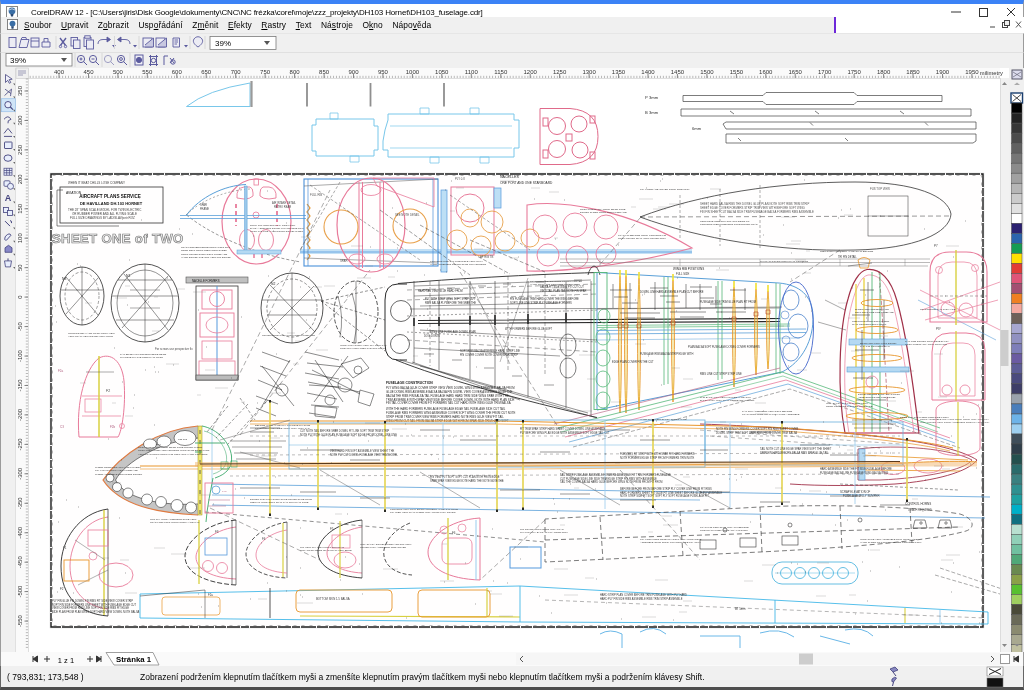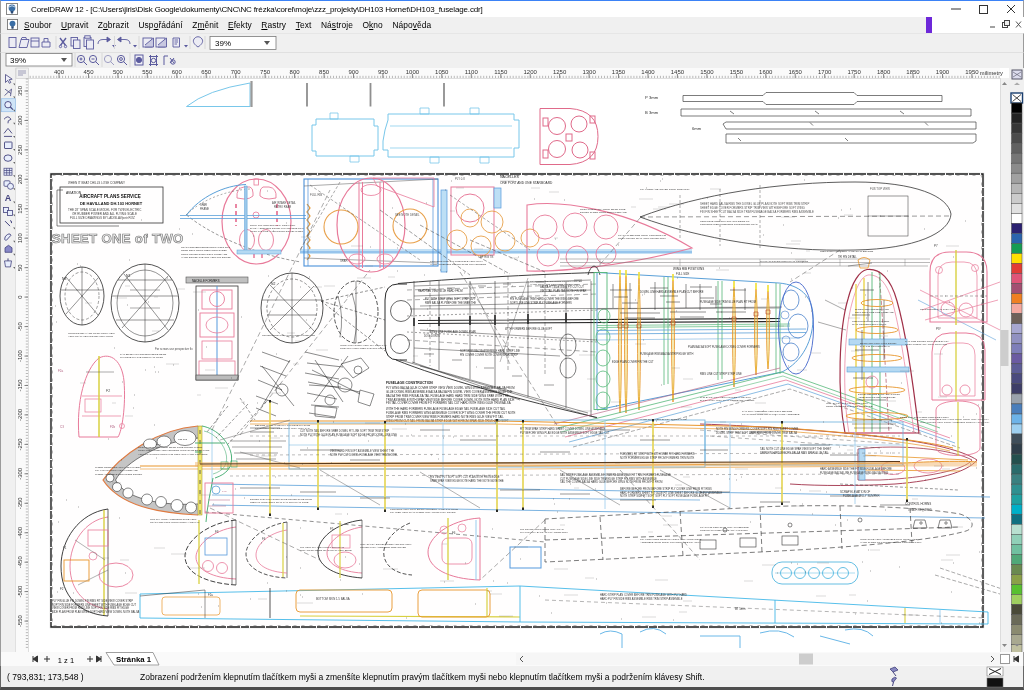--- a/index.html
+++ b/index.html
@@ -1,34 +1,34 @@
 <!DOCTYPE html>
 <html><head><meta charset="utf-8"><style>
 *{margin:0;padding:0;box-sizing:border-box;}
 body{width:1024px;height:690px;font-family:"Liberation Sans",sans-serif;position:relative;overflow:hidden;background:#fff;}
 .abs{position:absolute;}
 .tb{background:#f0f0f0;}
 </style></head><body>
 
-<div class="abs" style="left:0;top:0;width:1024px;height:17px;background:#fff;border-top:1px solid #3b82f6;border-left:1px solid #9b9b9b;border-right:1px solid #9b9b9b;">
+<div class="abs" style="left:0;top:0;width:1024px;height:17px;background:#fff;border-top:4px solid #3b82f6;border-left:1px solid #9b9b9b;border-right:1px solid #9b9b9b;">
  <svg class="abs" style="left:5px;top:2px" width="12" height="12" viewBox="0 0 12 12">
       <rect x="0.5" y="0.5" width="11" height="11" fill="#fff" stroke="#888"></rect>
       <circle cx="6" cy="5" r="3.4" fill="#3a6ea5"></circle>
       <path d="M4.5 8 L7.5 8 L7 10.5 L5 10.5 Z" fill="#2a4a75"></path>
       <path d="M3 4 Q6 1.5 9 4" stroke="#fff" fill="none" stroke-width="0.7"></path>
     </svg>
  <div class="abs" style="left:30px;top:3.5px;font-size:8px;color:#000;white-space:nowrap;letter-spacing:-0.15px;">CorelDRAW 12 - [C:\Users\jiris\Disk Google\dokumenty\CNC\NC frézka\corel\moje\zzz_projekty\DH103 Hornet\DH103_fuselage.cdr]</div>
  <svg class="abs" style="left:940px;top:0px" width="84" height="16" viewBox="0 0 84 16">
       <path d="M10 8 L20 8" stroke="#333" stroke-width="1"></path>
       <rect x="38.5" y="4.5" width="8" height="8" fill="none" stroke="#333"></rect>
       <path d="M66 4 L74 12 M74 4 L66 12" stroke="#333" stroke-width="1"></path>
     </svg>
 </div>
 
-<div class="abs tb" style="left:0;top:17px;width:932px;height:16px;border-left:1px solid #9b9b9b;border-right:6px solid #6d28d9;">
+<div class="abs tb" style="left:0;top:17px;width:836px;height:16px;border-left:1px solid #9b9b9b;border-right:2px solid #6d28d9;">
  <svg class="abs" style="left:6px;top:2px" width="11" height="11" viewBox="0 0 12 12">
       <rect x="0.5" y="0.5" width="11" height="11" fill="#fff" stroke="#777"></rect>
       <circle cx="6" cy="5" r="3.2" fill="#3a6ea5"></circle>
       <path d="M4.5 8 L7.5 8 L7 10.5 L5 10.5 Z" fill="#2a4a75"></path>
     </svg>
  <div class="abs" style="left:23px;top:2.5px;font-size:8.4px;color:#000;white-space:nowrap;letter-spacing:0.1px;">
   <span style="margin-right:9.5px"><u>S</u>oubor</span><span style="margin-right:9.5px"><u>U</u>pravit</span><span style="margin-right:9.5px">Z<u>o</u>brazit</span><span style="margin-right:9.5px">Usp<u>o</u>řádání</span><span style="margin-right:9.5px">Z<u>m</u>ěnit</span><span style="margin-right:9.5px"><u>E</u>fekty</span><span style="margin-right:9.5px"><u>R</u>astry</span><span style="margin-right:9.5px"><u>T</u>ext</span><span style="margin-right:9.5px">Ná<u>s</u>troje</span><span style="margin-right:9.5px">O<u>k</u>no</span><span>Nápo<u>v</u>ěda</span>
  </div>
  <svg class="abs" style="left:988px;top:3px" width="34" height="10" viewBox="0 0 34 10">
       <path d="M1 7 L6 7" stroke="#444"></path>

